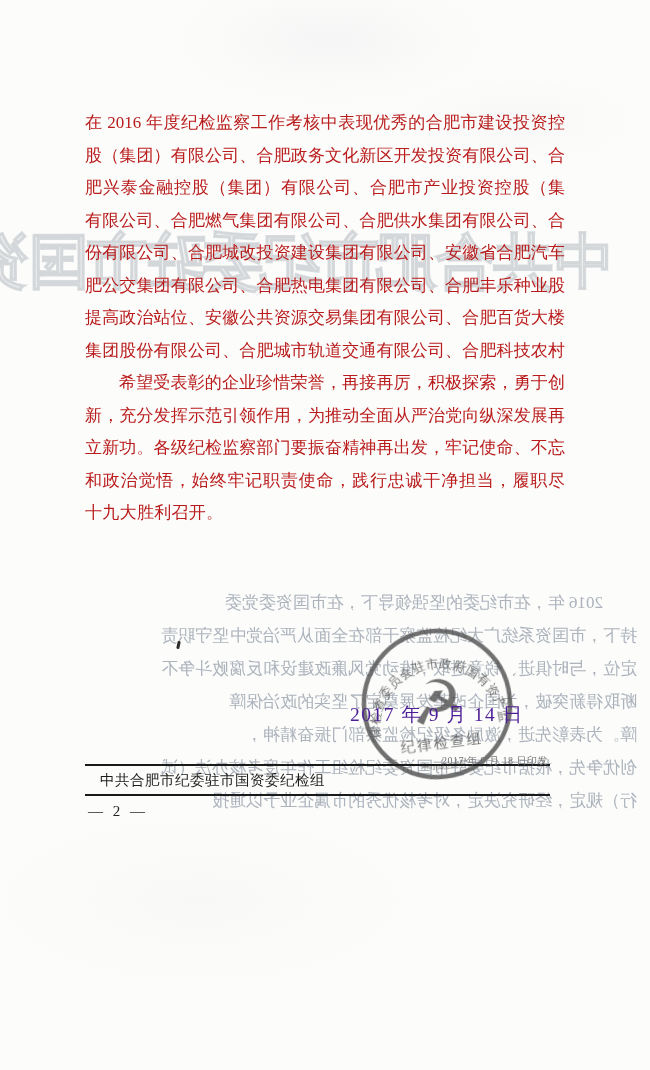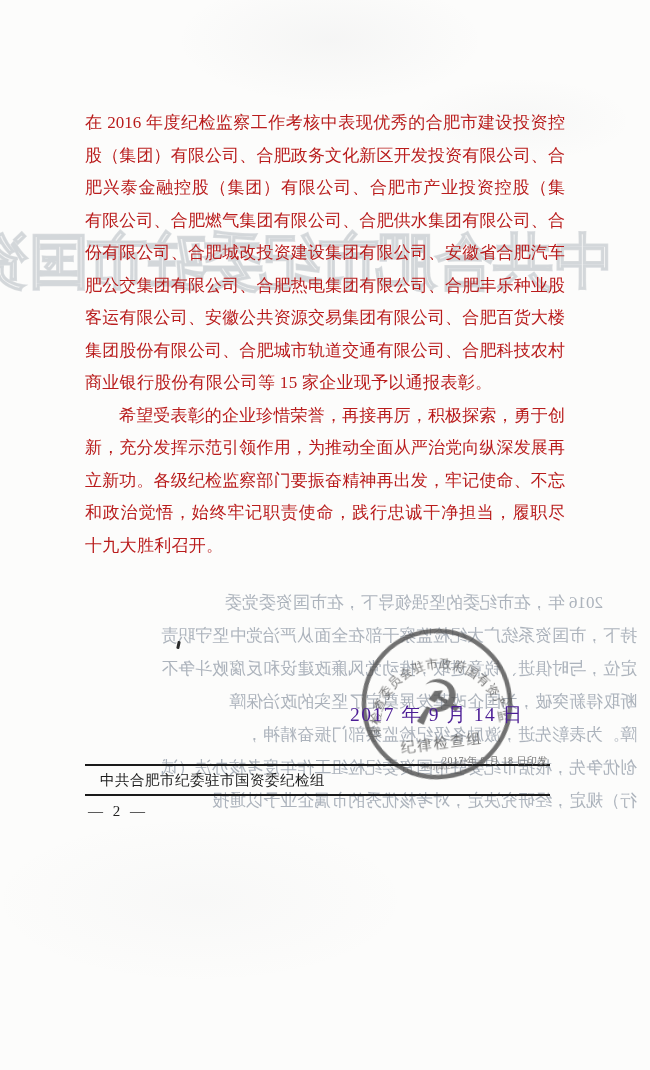--- a/index.html
+++ b/index.html
@@ -99,23 +99,22 @@
     <div class="ghost-line">行）规定，经研究决定，对考核优秀的市属企业予以通报</div>
   </div>
 
   <div class="bodytext">
     <div class="line">在 2016 年度纪检监察工作考核中表现优秀的合肥市建设投资控</div>
     <div class="line">股（集团）有限公司、合肥政务文化新区开发投资有限公司、合</div>
     <div class="line">肥兴泰金融控股（集团）有限公司、合肥市产业投资控股（集团）</div>
     <div class="line">有限公司、合肥燃气集团有限公司、合肥供水集团有限公司、合</div>
     <div class="line">份有限公司、合肥城改投资建设集团有限公司、安徽省合肥汽车</div>
     <div class="line">肥公交集团有限公司、合肥热电集团有限公司、合肥丰乐种业股</div>
-    <div class="line">客运有限公司、安徽公共资源交易集团有限公司、合肥百货大楼</div>
+    <div class="line">提高政治站位、安徽公共资源交易集团有限公司、合肥百货大楼</div>
     <div class="line">集团股份有限公司、合肥城市轨道交通有限公司、合肥科技农村</div>
-    <div class="line last">商业银行股份有限公司等 15 家企业现予以通报表彰。</div>
     <div class="line indent">希望受表彰的企业珍惜荣誉，再接再厉，积极探索，勇于创</div>
     <div class="line">新，充分发挥示范引领作用，为推动全面从严治党向纵深发展再</div>
     <div class="line">立新功。各级纪检监察部门要振奋精神再出发，牢记使命、不忘</div>
     <div class="line">和政治觉悟，始终牢记职责使命，践行忠诚干净担当，履职尽责、</div>
     <div class="line last">十九大胜利召开。</div>
   </div>
 
   <div class="ink-mark"></div>
 
   <div class="seal">

